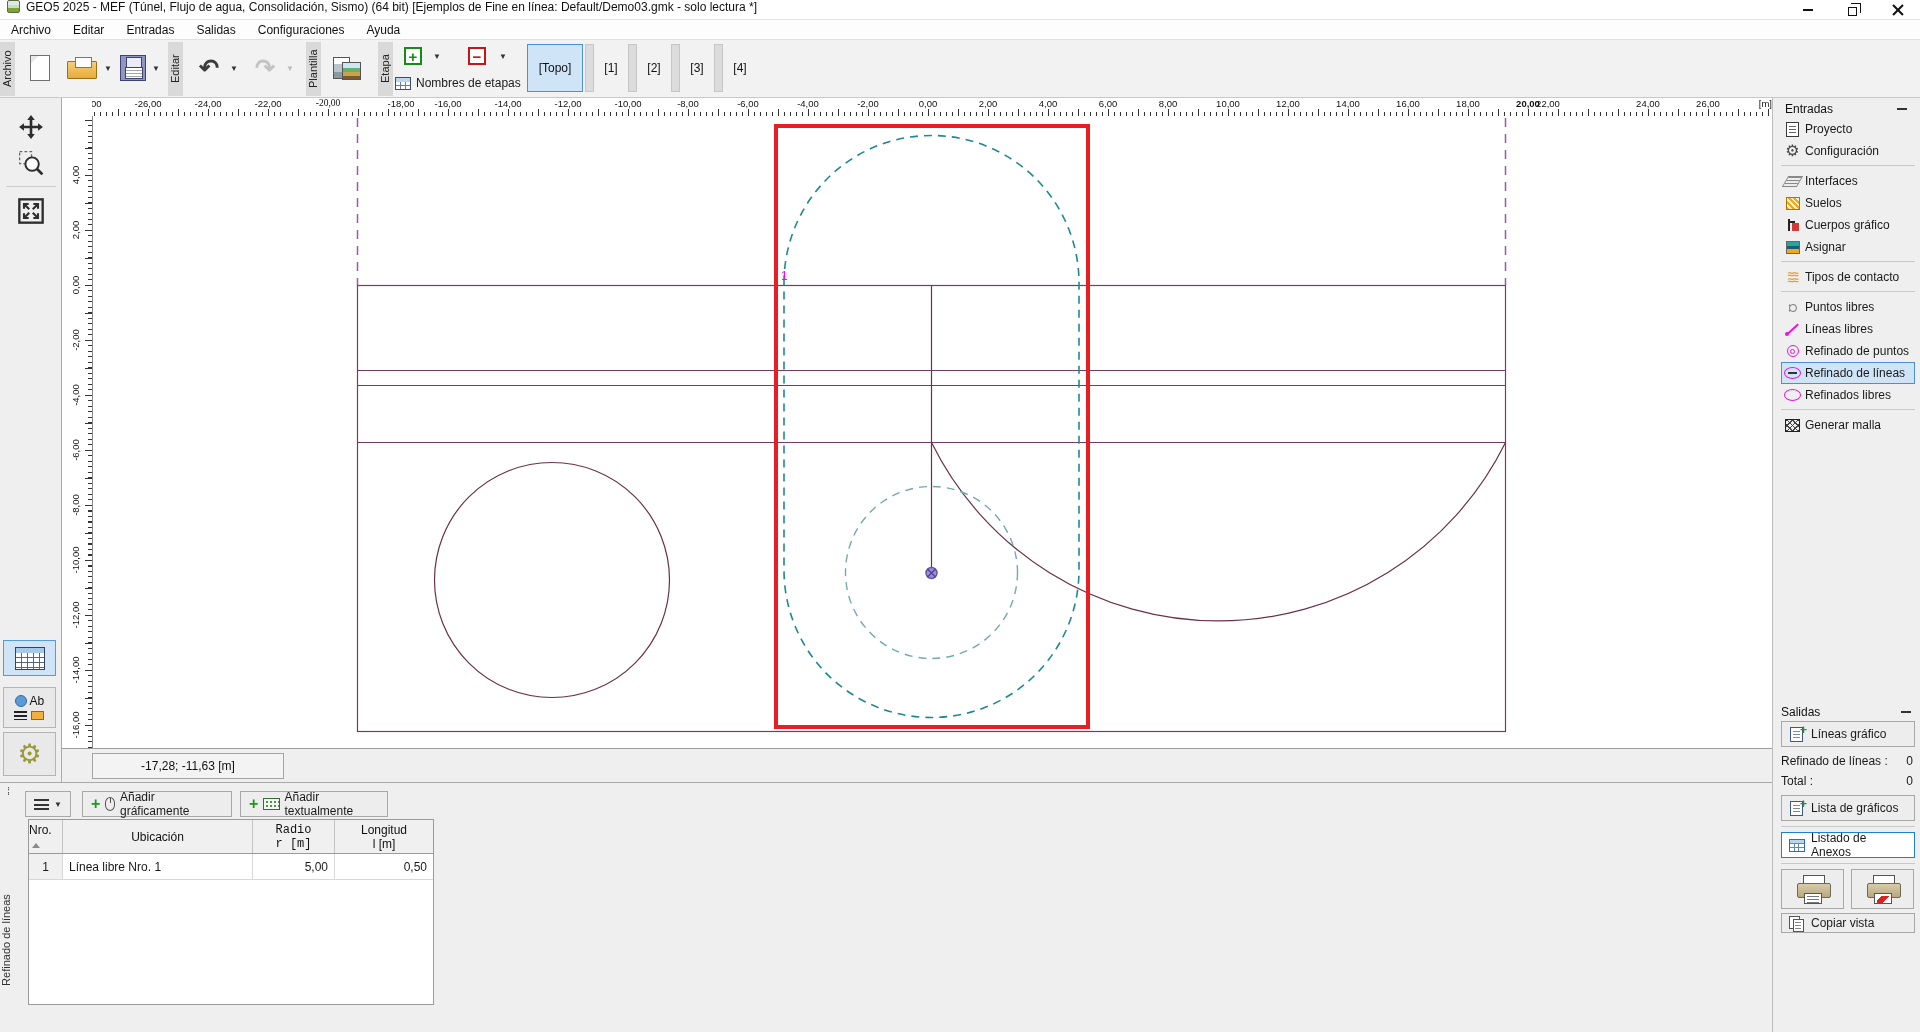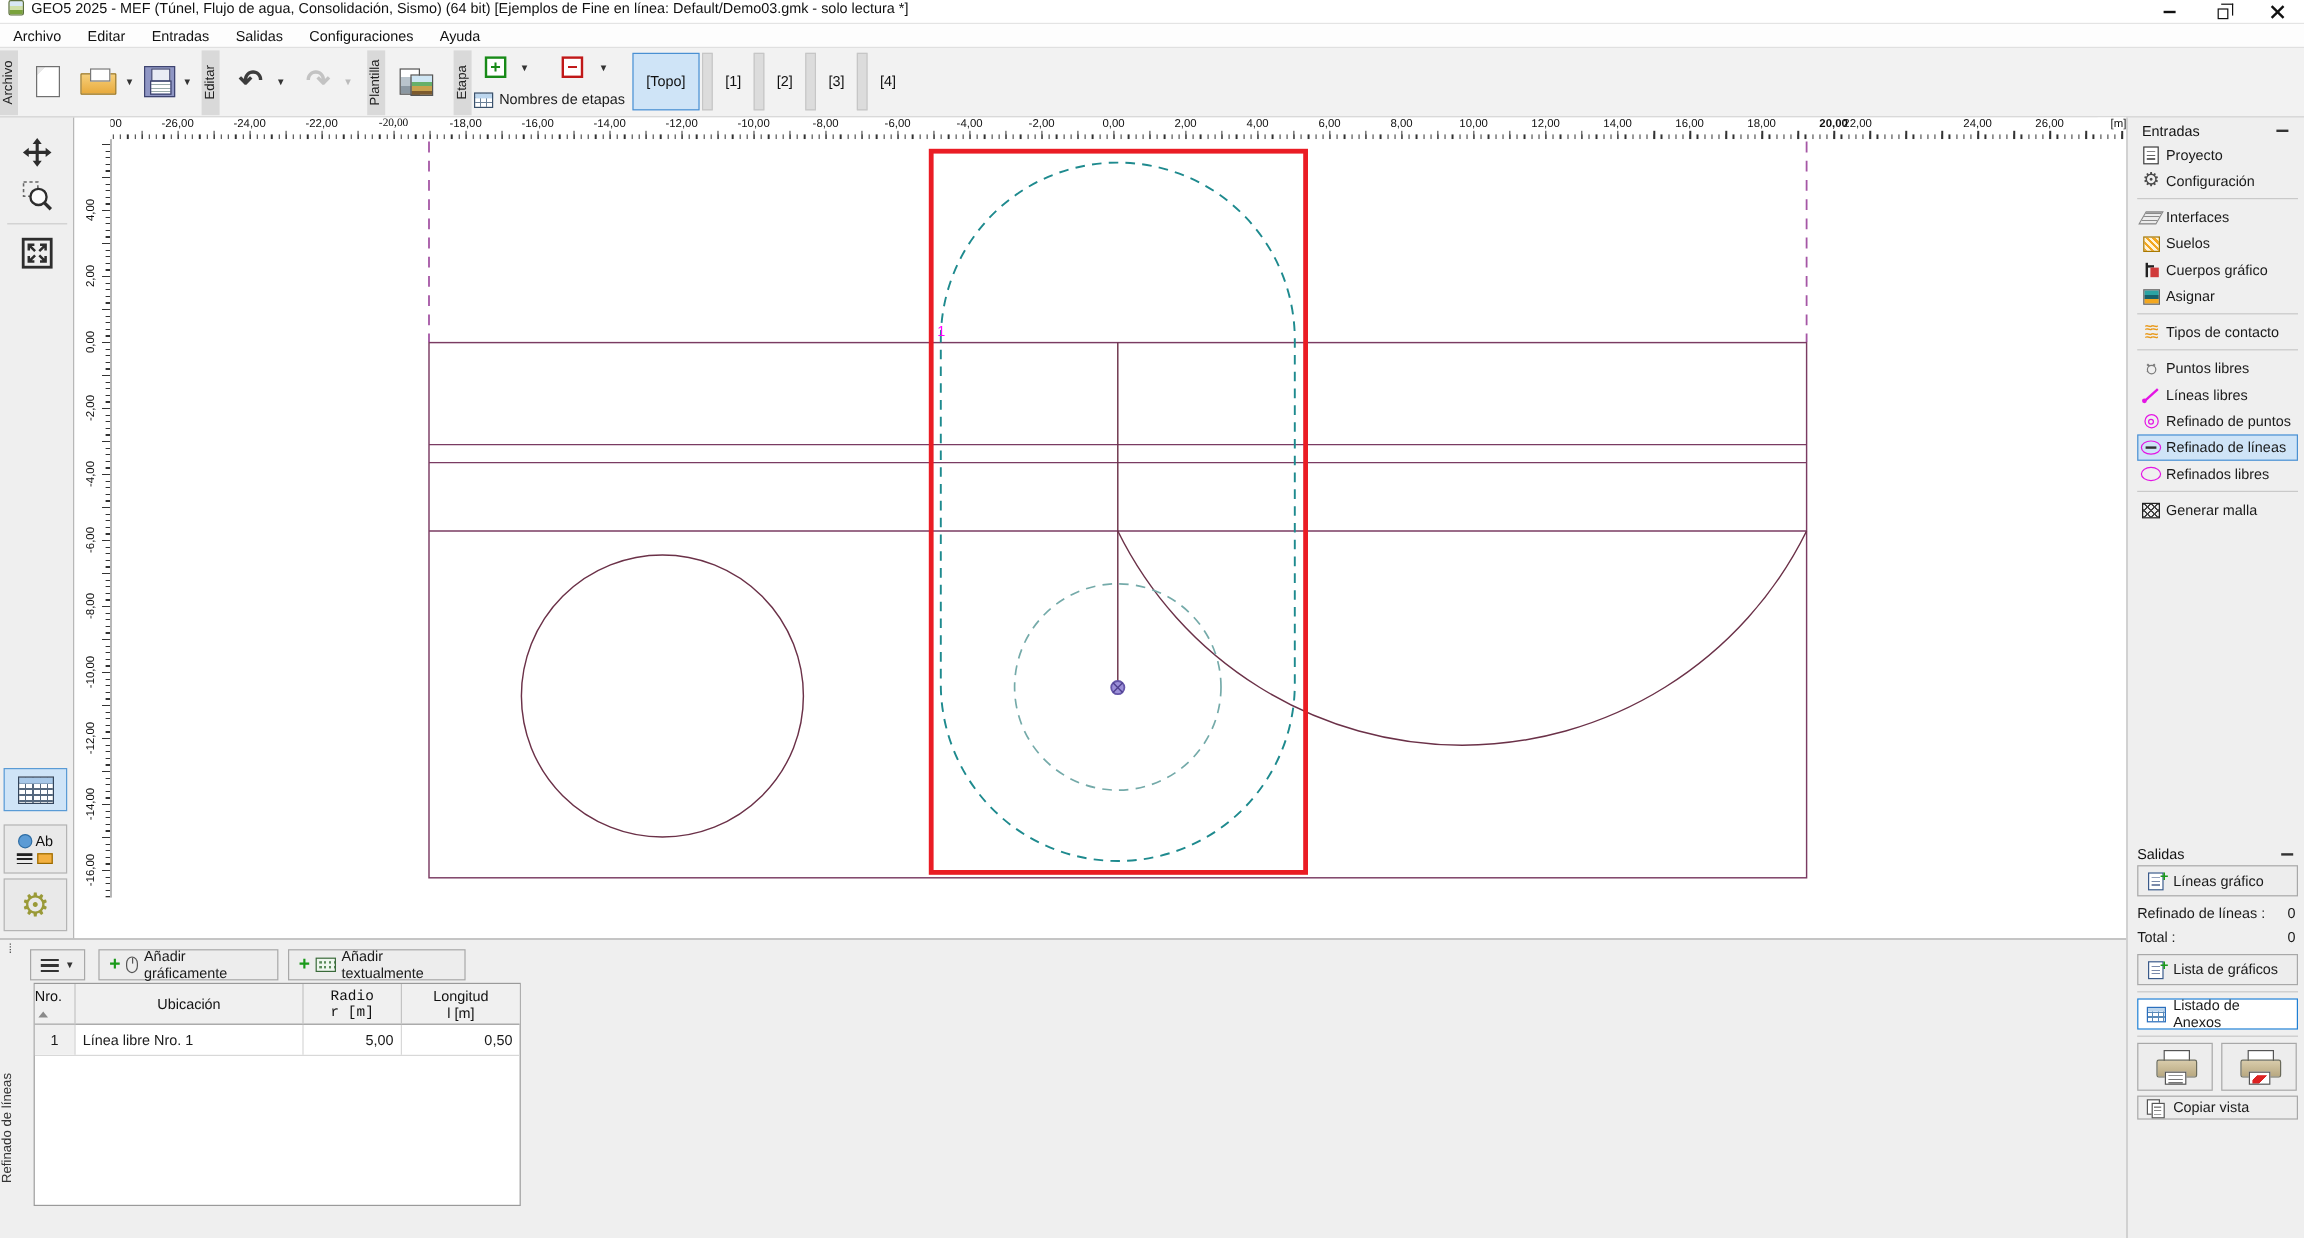--- a/index.html
+++ b/index.html
@@ -335,21 +335,21 @@
   </div>
 </div>
 
 <div id="canvas-wrap">
   <div id="ruler-top">
       <span class="rlab" style="left: -26px;">-28,00</span>
       <span class="rlab" style="left: 34px;">-26,00</span>
       <span class="rlab" style="left: 94px;">-24,00</span>
       <span class="rlab" style="left: 154px;">-22,00</span>
       <span class="rlab" style="left: 214px; font-family: Liberation Serif, serif;">-20,00</span>
-      <span class="rlab" style="left: 274px;">-18,00</span>
+      <span class="rlab" style="left: 287px;">-18,00</span>
       <span class="rlab" style="left: 334px;">-16,00</span>
       <span class="rlab" style="left: 394px;">-14,00</span>
       <span class="rlab" style="left: 454px;">-12,00</span>
       <span class="rlab" style="left: 514px;">-10,00</span>
       <span class="rlab" style="left: 574px;">-8,00</span>
       <span class="rlab" style="left: 634px;">-6,00</span>
       <span class="rlab" style="left: 694px;">-4,00</span>
       <span class="rlab" style="left: 754px;">-2,00</span>
       <span class="rlab" style="left: 814px;">0,00</span>
       <span class="rlab" style="left: 874px;">2,00</span>
@@ -403,20 +403,23 @@
       <line x1="838.5" y1="169.5" x2="838.5" y2="452" stroke="#6b3148" stroke-width="1.2"></line>
 
       <rect x="683" y="10" width="312" height="601" fill="none" stroke="#ea1c24" stroke-width="4"></rect>
 
       <circle cx="838.5" cy="457" r="5.5" fill="#9b8fd8" stroke="#6455a8" stroke-width="1.5"></circle>
       <path d="M 834.5 453 L 842.5 461 M 842.5 453 L 834.5 461" stroke="#4f408f" stroke-width="1.2"></path>
 
       <text x="688" y="164" font-size="12" fill="#ff00ff">1</text>
     </svg>
   </div>
+  <div id="statusrow">
+    <div id="coordcell">-17,28; -11,63 [m]</div>
+  </div>
 </div>
 
 <div id="bottom-panel">
   <div id="splitter">⁞</div>
   <div id="side-tab">Refinado de líneas</div>
   <div class="bp-btn" style="left:25px;width:46px;">
     <span class="hamb"></span>
     <span class="drop">▼</span>
   </div>
   <div class="bp-btn" style="left:82px;width:150px;">

